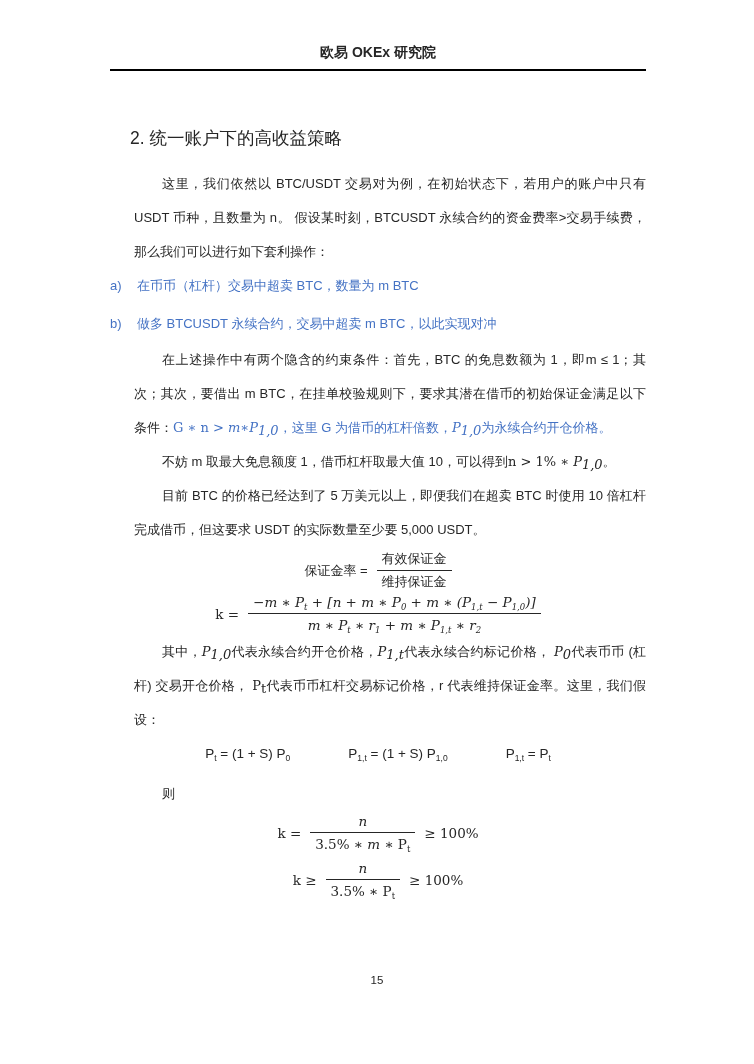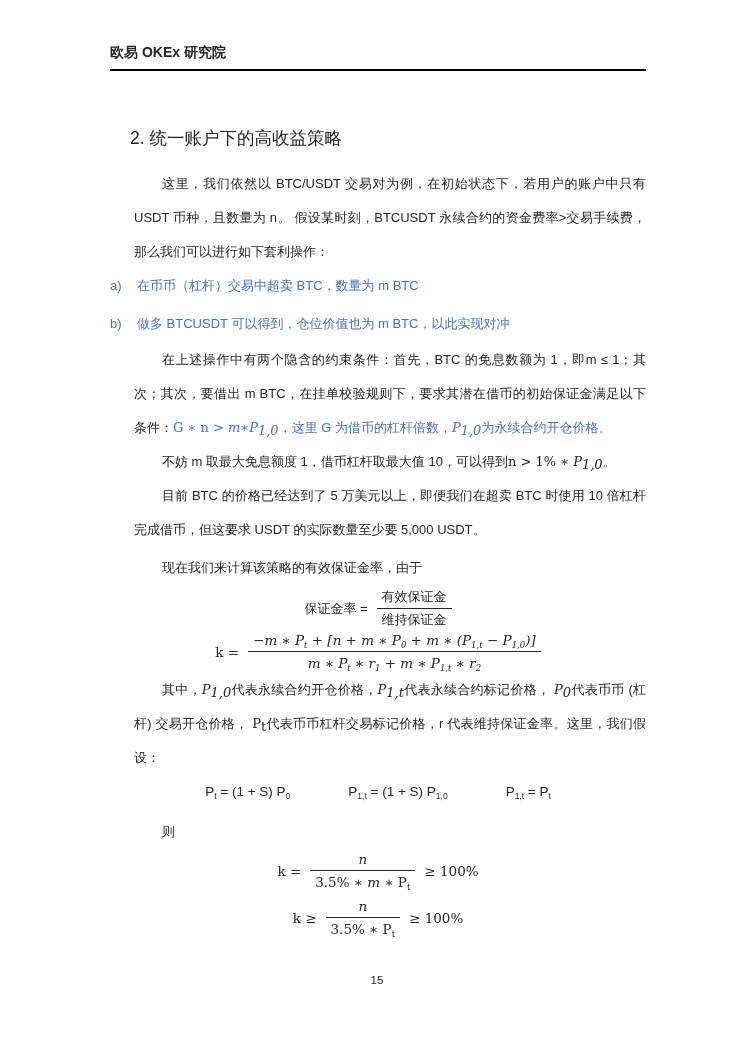--- a/index.html
+++ b/index.html
@@ -12,21 +12,21 @@
     background: #ffffff;
     color: #262626;
     font-family: "Liberation Sans", sans-serif;
     overflow: hidden;
   }
   .doc-header {
     margin: 0 108px 0 110px;
     padding-top: 44px;
     padding-bottom: 9px;
     border-bottom: 2px solid #000000;
-    text-align: left;
+    text-align: center;
     font-size: 14px;
     font-weight: bold;
     line-height: 16px;
   }
   .content { margin: 0 108px 0 110px; }
   .section-title {
     margin-top: 56px;
     font-size: 17.5px;
     font-weight: normal;
     line-height: 22px;
@@ -110,30 +110,29 @@
 
     <p class="para p1">这里，我们依然以 BTC/USDT 交易对为例，在初始状态下，若用户的账户中只有 USDT 币种，且数量为 n。 假设某时刻，BTCUSDT 永续合约的资金费率&gt;交易手续费，那么我们可以进行如下套利操作：</p>
 
     <div class="list-item list-a">
       <span class="marker">a)</span>
       <span>在币币（杠杆）交易中超卖 BTC，数量为 m BTC</span>
     </div>
 
     <div class="list-item list-b">
       <span class="marker">b)</span>
-      <span>做多 BTCUSDT 可以得到，仓位价值也为 m BTC，以此实现对冲</span>
+      <span>做多 BTCUSDT 永续合约，交易中超卖 m BTC，以此实现对冲</span>
     </div>
 
     <p class="para p2"><span>在上述操作中有两个隐含的约束条件：首先，BTC 的免息数额为 1，即m ≤ 1；其次；其次，要借出 m BTC，在挂单校验规则下，要求其潜在借币的初始保证金满足以下条件：</span><span class="blue"><span class="math">G ∗ n &gt; </span><span class="math it">m∗P</span><sub class="math it">1,0</sub><span>，这里 G 为借币的杠杆倍数，</span><span class="math it">P</span><sub class="math it">1,0</sub><span>为永续合约开仓价格。</span></span></p>
 
     <p class="para p3"><span>不妨 m 取最大免息额度 1，借币杠杆取最大值 10，可以得到</span><span class="math">n &gt; 1% ∗ </span><span class="math it">P</span><sub class="math it">1,0</sub><span>。</span></p>
 
     <p class="para p4">目前 BTC 的价格已经达到了 5 万美元以上，即便我们在超卖 BTC 时使用 10 倍杠杆完成借币，但这要求 USDT 的实际数量至少要 5,000 USDT。</p>
 
-    <p class="para p5">现在我们来计算该策略的有效保证金率，由于</p>
 
     <div class="formula cjk-formula">
       <span>保证金率 =</span>
       <span class="frac">
         <span class="num">有效保证金</span>
         <span class="den">维持保证金</span>
       </span>
     </div>
 
 

